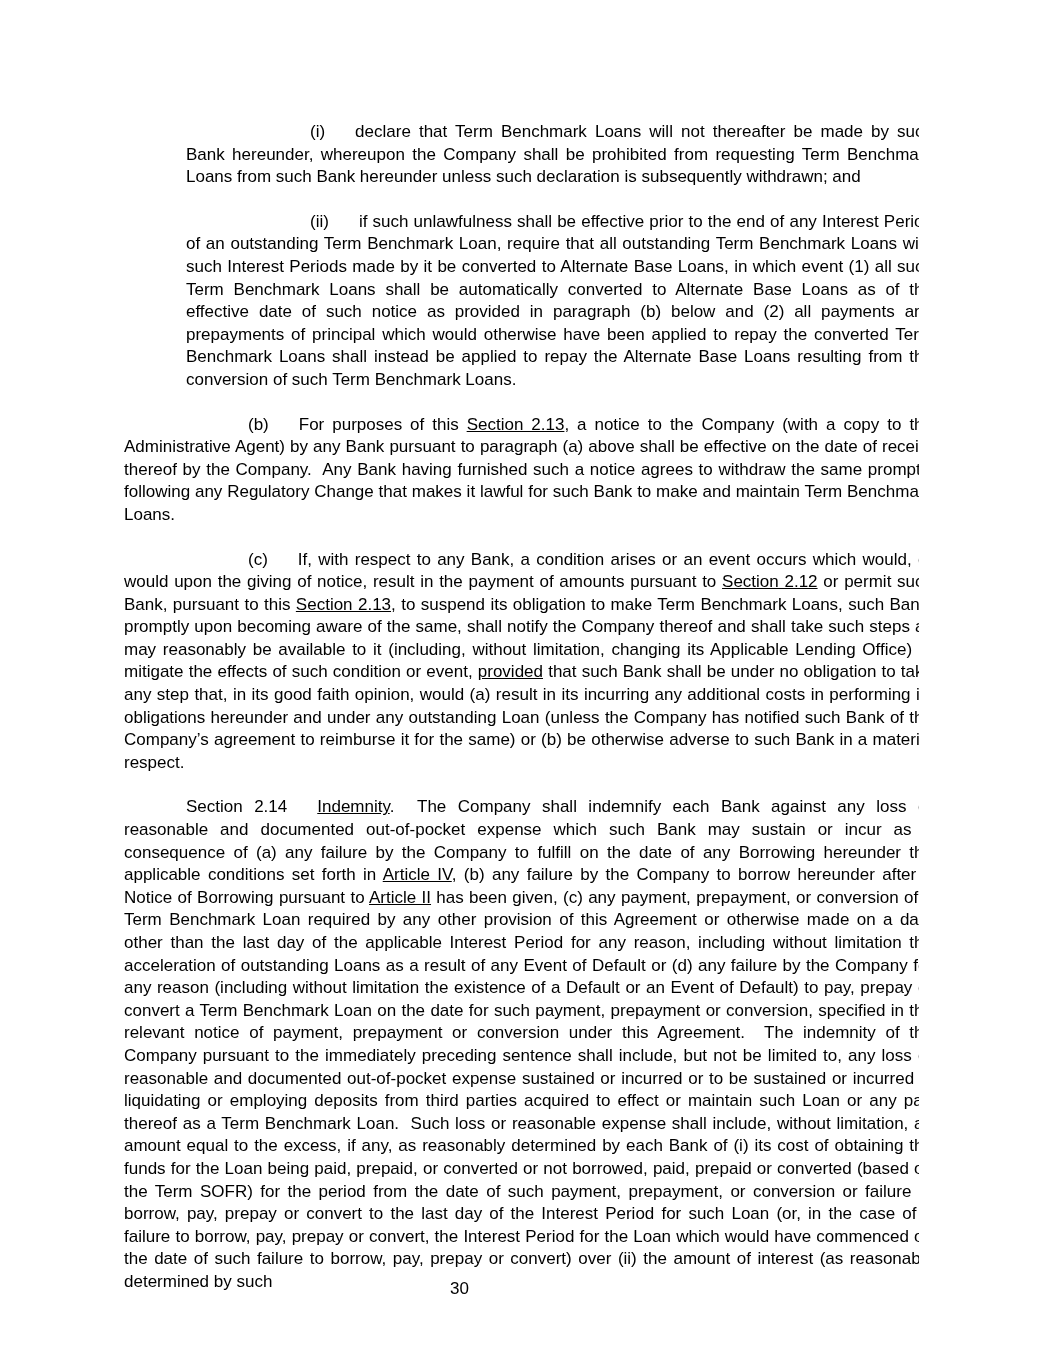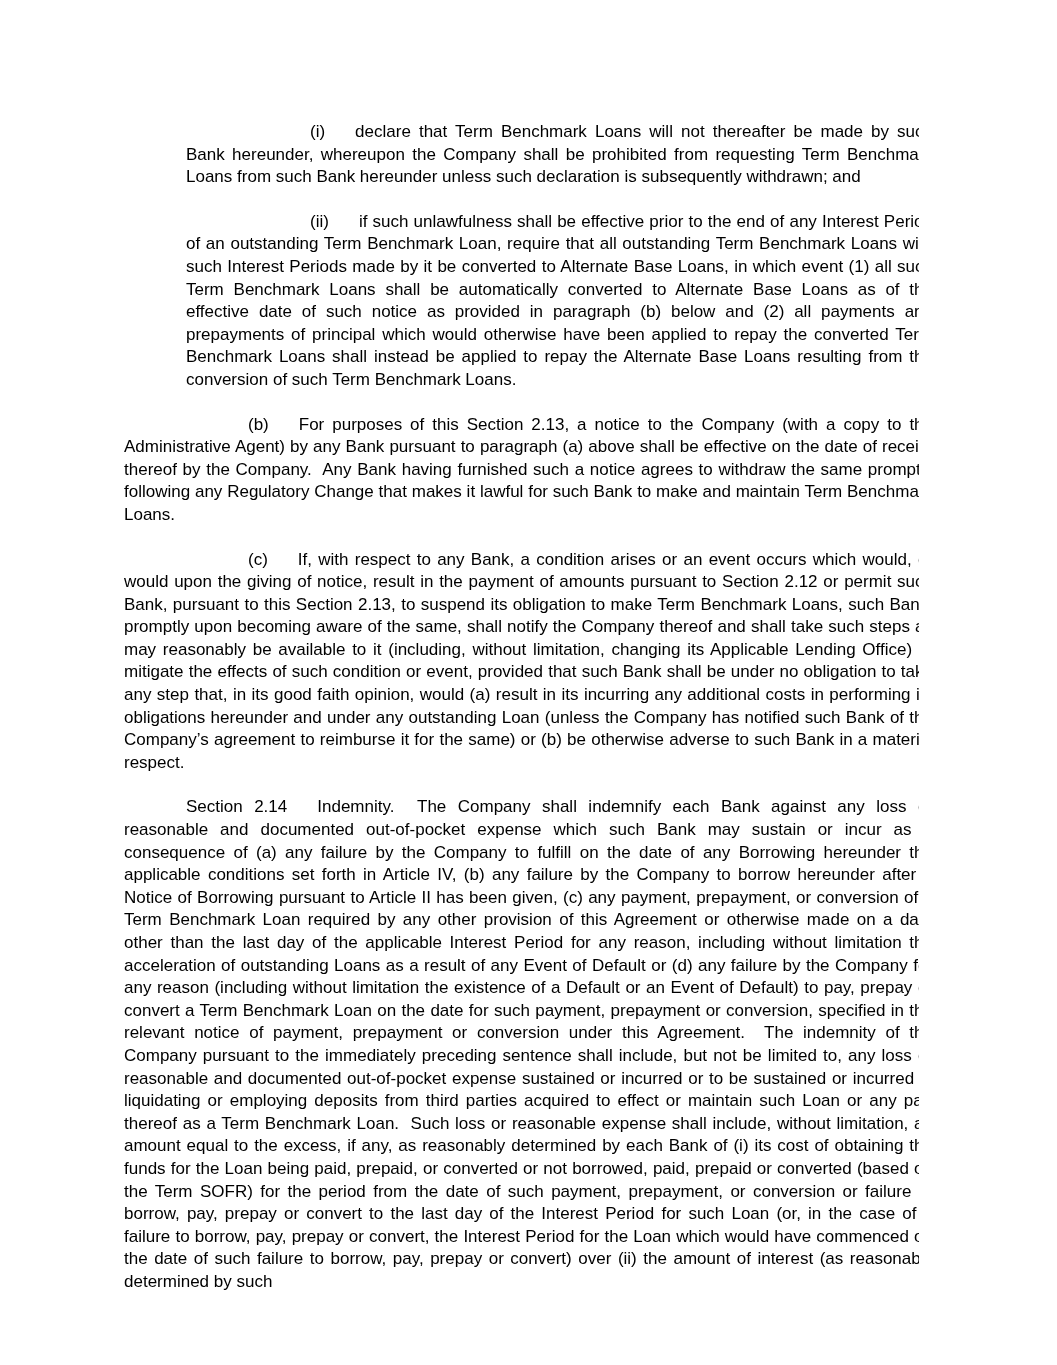--- a/index.html
+++ b/index.html
@@ -29,21 +29,21 @@
     margin: 0 0 22px 0;
     text-indent: 124px;
   }
   .para.sub {
     padding-left: 62px;
   }
   .para.section {
     text-indent: 62px;
   }
   .para:last-child { margin-bottom: 4px; }
-  .u { }
+  .u { text-decoration: underline; }
   .tab { display: inline-block; width: 30px; }
   .footer {
     position: absolute;
     left: 0;
     top: 1278px;
     width: 100%;
     text-align: center;
     font-size: 17px;
   }
 </style>
@@ -51,13 +51,14 @@
 <body>
 
 <div class="page">
   <div class="content">
     <div class="para sub"><span>(i)</span><span class="tab"></span><span>declare that Term Benchmark Loans will not thereafter be made by such Bank hereunder, whereupon the Company shall be prohibited from requesting Term Benchmark Loans from such Bank hereunder unless such declaration is subsequently withdrawn; and</span></div>
     <div class="para sub"><span>(ii)</span><span class="tab"></span><span>if such unlawfulness shall be effective prior to the end of any Interest Period of an outstanding Term Benchmark Loan, require that all outstanding Term Benchmark Loans with such Interest Periods made by it be converted to Alternate Base Loans, in which event (1) all such Term Benchmark Loans shall be automatically converted to Alternate Base Loans as of the effective date of such notice as provided in paragraph (b) below and (2) all payments and prepayments of principal which would otherwise have been applied to repay the converted Term Benchmark Loans shall instead be applied to repay the Alternate Base Loans resulting from the conversion of such Term Benchmark Loans.</span></div>
     <div class="para"><span>(b)</span><span class="tab"></span><span>For purposes of this </span><span class="u">Section 2.13</span><span>, a notice to the Company (with a copy to the Administrative Agent) by any Bank pursuant to paragraph (a) above shall be effective on the date of receipt thereof by the Company.&nbsp; Any Bank having furnished such a notice agrees to withdraw the same promptly following any Regulatory Change that makes it lawful for such Bank to make and maintain Term Benchmark Loans.</span></div>
     <div class="para"><span>(c)</span><span class="tab"></span><span>If, with respect to any Bank, a condition arises or an event occurs which would, or would upon the giving of notice, result in the payment of amounts pursuant to </span><span class="u">Section 2.12</span><span> or permit such Bank, pursuant to this </span><span class="u">Section 2.13</span><span>, to suspend its obligation to make Term Benchmark Loans, such Bank, promptly upon becoming aware of the same, shall notify the Company thereof and shall take such steps as may reasonably be available to it (including, without limitation, changing its Applicable Lending Office) to mitigate the effects of such condition or event, </span><span class="u">provided</span><span> that such Bank shall be under no obligation to take any step that, in its good faith opinion, would (a) result in its incurring any additional costs in performing its obligations hereunder and under any outstanding Loan (unless the Company has notified such Bank of the Company’s agreement to reimburse it for the same) or (b) be otherwise adverse to such Bank in a material respect.</span></div>
     <div class="para section"><span>Section 2.14</span><span class="tab"></span><span class="u">Indemnity</span><span>.&nbsp; The Company shall indemnify each Bank against any loss or reasonable and documented out-of-pocket expense which such Bank may sustain or incur as a consequence of (a) any failure by the Company to fulfill on the date of any Borrowing hereunder the applicable conditions set forth in </span><span class="u">Article IV</span><span>, (b) any failure by the Company to borrow hereunder after a Notice of Borrowing pursuant to </span><span class="u">Article II</span><span> has been given, (c) any payment, prepayment, or conversion of a Term Benchmark Loan required by any other provision of this Agreement or otherwise made on a date other than the last day of the applicable Interest Period for any reason, including without limitation the acceleration of outstanding Loans as a result of any Event of Default or (d) any failure by the Company for any reason (including without limitation the existence of a Default or an Event of Default) to pay, prepay or convert a Term Benchmark Loan on the date for such payment, prepayment or conversion, specified in the relevant notice of payment, prepayment or conversion under this Agreement.&nbsp; The indemnity of the Company pursuant to the immediately preceding sentence shall include, but not be limited to, any loss or reasonable and documented out-of-pocket expense sustained or incurred or to be sustained or incurred in liquidating or employing deposits from third parties acquired to effect or maintain such Loan or any part thereof as a Term Benchmark Loan.&nbsp; Such loss or reasonable expense shall include, without limitation, an amount equal to the excess, if any, as reasonably determined by each Bank of (i) its cost of obtaining the funds for the Loan being paid, prepaid, or converted or not borrowed, paid, prepaid or converted (based on the Term SOFR) for the period from the date of such payment, prepayment, or conversion or failure to borrow, pay, prepay or convert to the last day of the Interest Period for such Loan (or, in the case of a failure to borrow, pay, prepay or convert, the Interest Period for the Loan which would have commenced on the date of such failure to borrow, pay, prepay or convert) over (ii) the amount of interest (as reasonably determined by such</span></div>
   </div>
+  <div class="footer">30</div>
 </div>
 
 </body></html>

